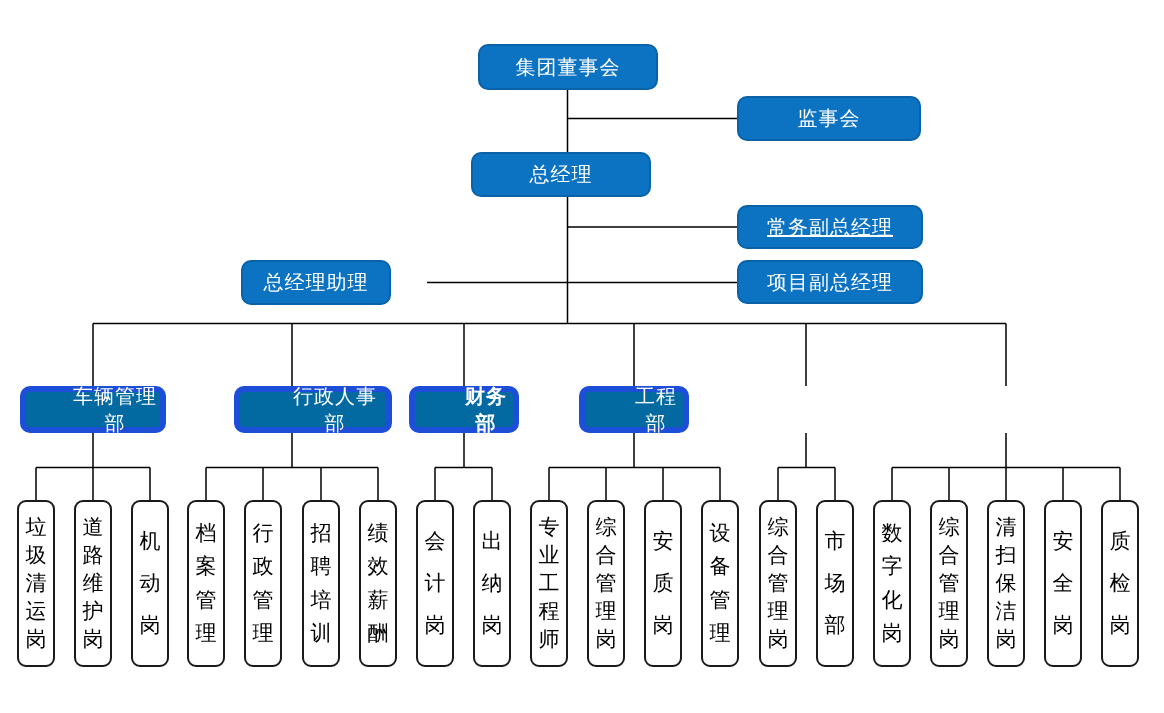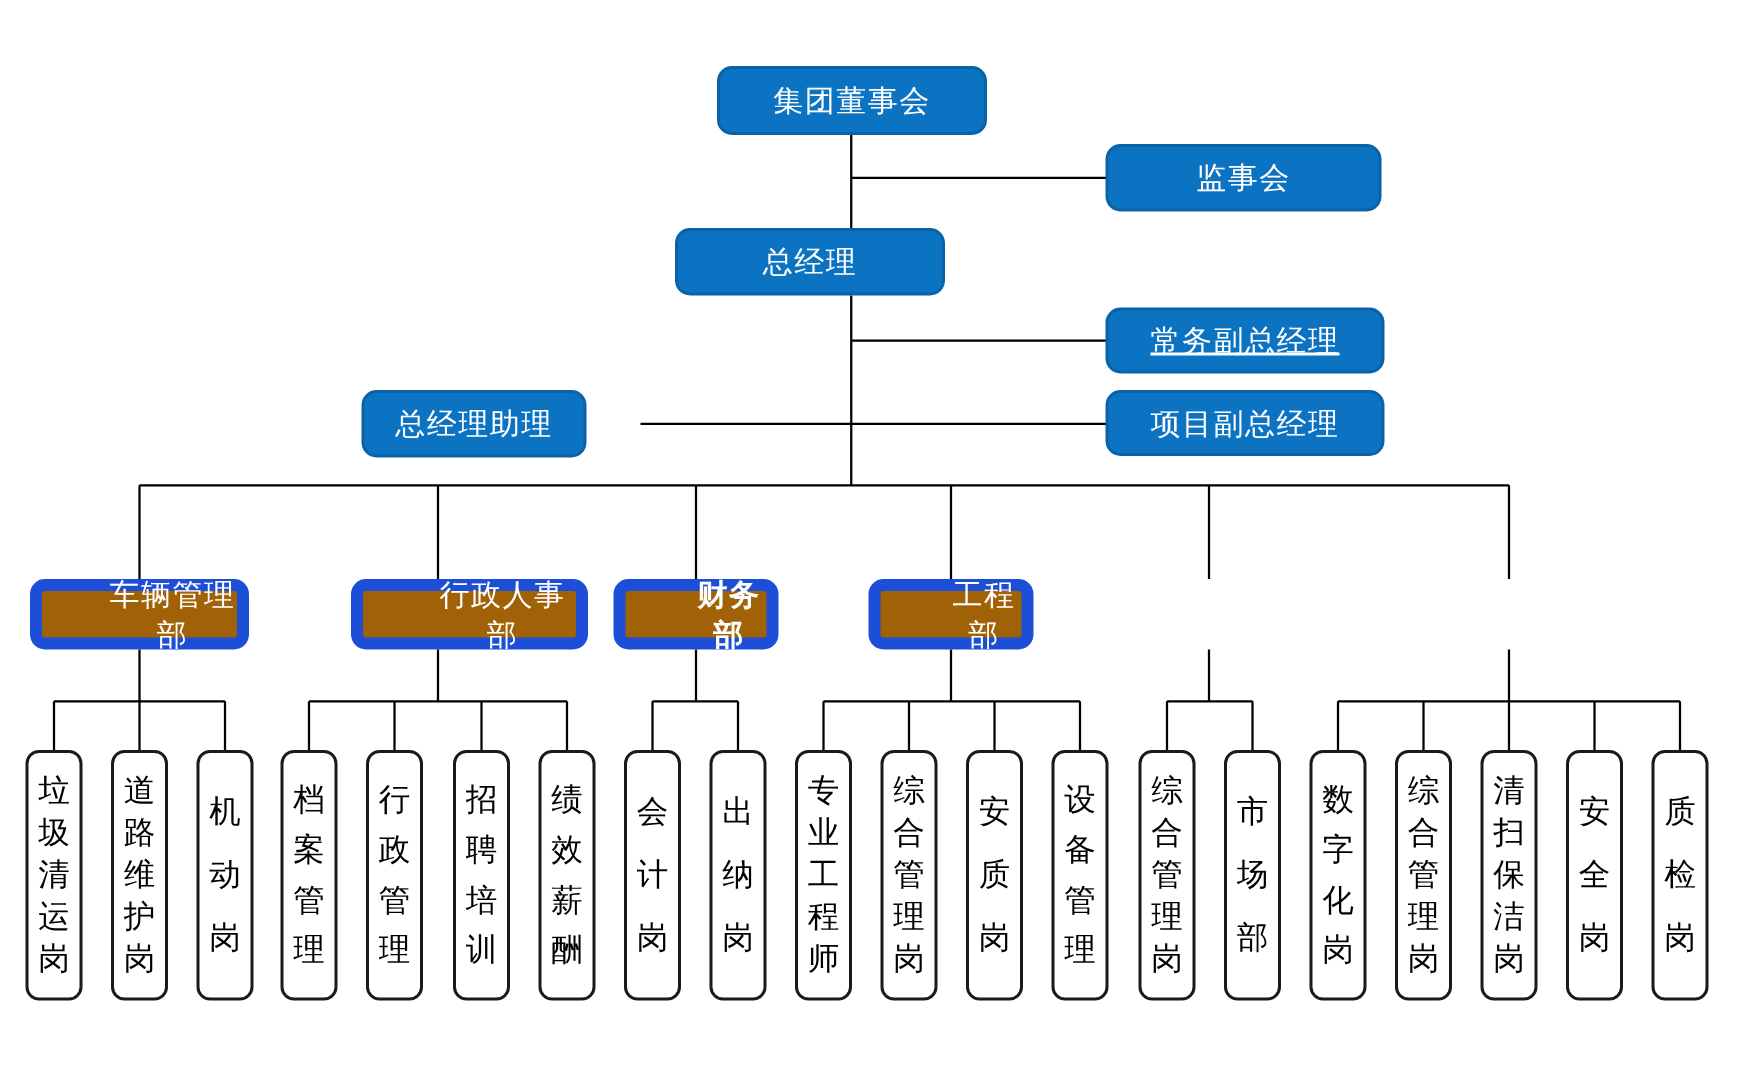--- a/index.html
+++ b/index.html
@@ -11,21 +11,21 @@
   .node{
     position:absolute;box-sizing:border-box;z-index:1;
     display:flex;align-items:center;justify-content:center;
     border-radius:10px;text-align:center;
   }
   .blue{
     background:#0c72c2;border:2px solid #0a62a8;color:#ffffff;
     font-size:20px;letter-spacing:1px;
   }
   .dept{
-    background:#a16207;border:8px solid #1d4ed8;color:#ffffff;
+    background:#0369a1;border:6px solid #1d4ed8;color:#ffffff;
     font-size:20px;letter-spacing:1px;top:386px;height:47px;border-radius:10px;padding-left:44px;
   }
   .pos{
     position:absolute;box-sizing:border-box;z-index:1;
     top:500px;width:38px;height:167px;
     background:#ffffff;border:2px solid #1a1a1a;border-radius:9px;
     display:flex;flex-direction:column;align-items:center;justify-content:space-evenly;
     padding:8px 0;color:#000000;font-size:21px;line-height:1;
   }
   .pos span{display:block;}
@@ -48,21 +48,21 @@
              M36 467.5 V500 M93 467.5 V500 M150 467.5 V500
              M206 467.5 V500 M263 467.5 V500 M321 467.5 V500 M378 467.5 V500
              M435 467.5 V500 M492 467.5 V500
              M549 467.5 V500 M606 467.5 V500 M663 467.5 V500 M720 467.5 V500
              M778 467.5 V500 M835 467.5 V500
              M892 467.5 V500 M949 467.5 V500 M1006 467.5 V500 M1063 467.5 V500 M1120 467.5 V500"></path>
   </svg>
 
   <div class="node blue" style="left:737px;top:96px;width:184px;height:45px;">监事会</div>
   <div class="node blue" style="left:478px;top:44px;width:180px;height:46px;">集团董事会</div>
-  <div class="node blue" style="left:450px;top:152px;width:180px;height:45px;">总经理</div>
+  <div class="node blue" style="left:471px;top:152px;width:180px;height:45px;">总经理</div>
   <div class="node blue" style="left:737px;top:205px;width:186px;height:44px;text-decoration:underline;">常务副总经理</div>
   <div class="node blue" style="left:241px;top:260px;width:150px;height:45px;">总经理助理</div>
   <div class="node blue" style="left:737px;top:260px;width:186px;height:44px;">项目副总经理</div>
 
   <div class="node dept" style="left:20px;width:146px;">车辆管理部</div>
   <div class="node dept" style="left:234px;width:158px;">行政人事部</div>
   <div class="node dept" style="left:409px;width:110px;font-weight:bold;">财务部</div>
   <div class="node dept" style="left:579px;width:110px;">工程部</div>
 
   <div class="pos" style="left:17px">

